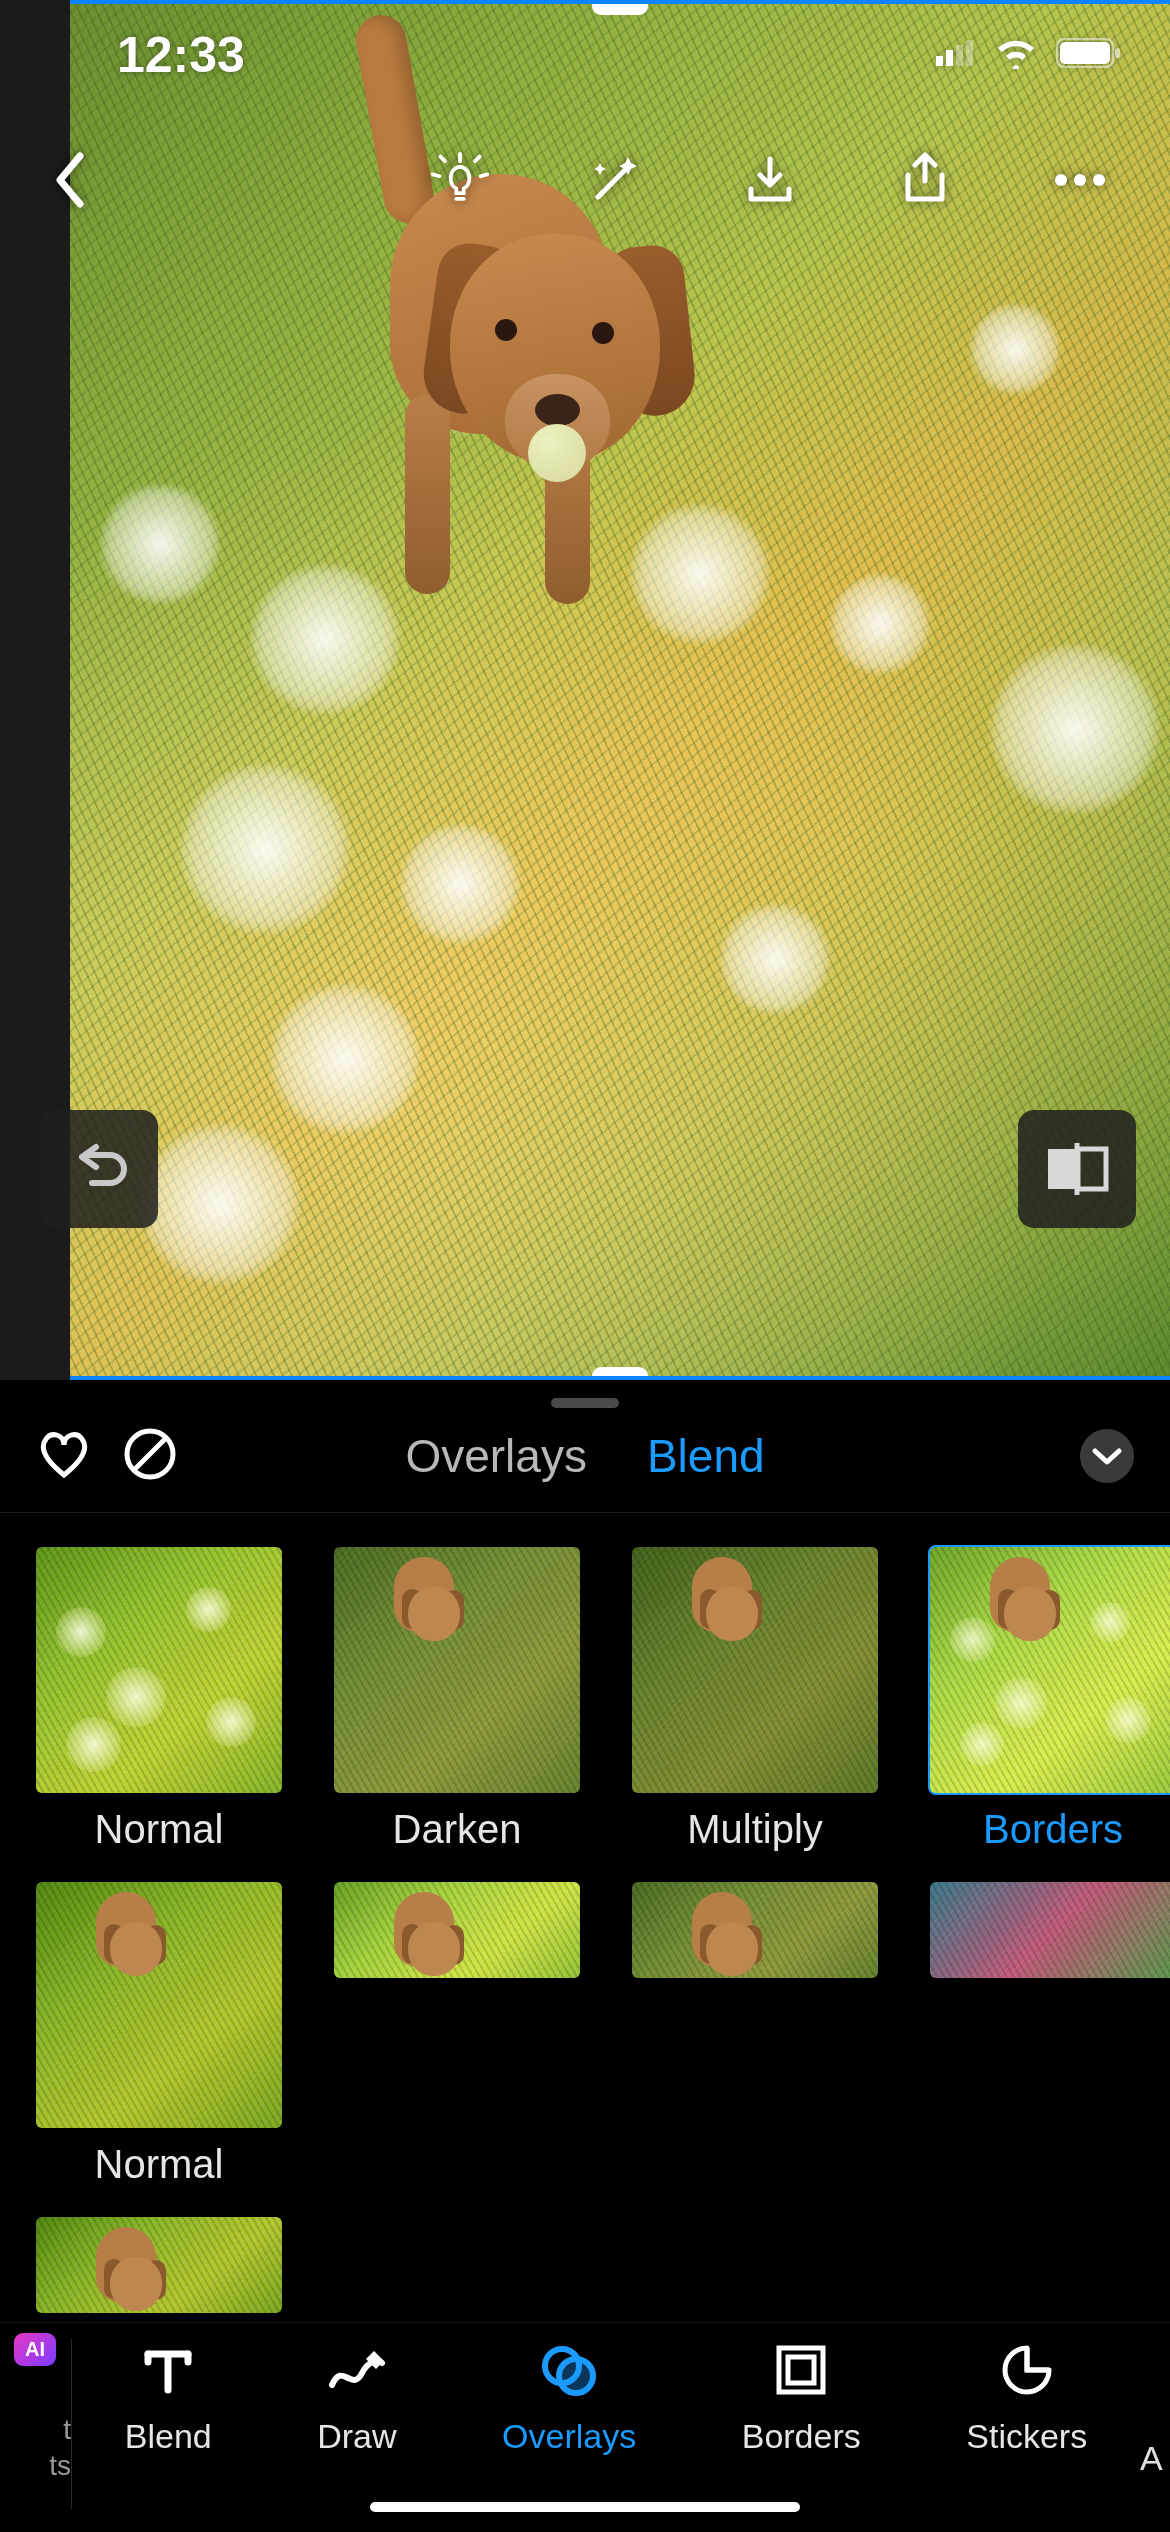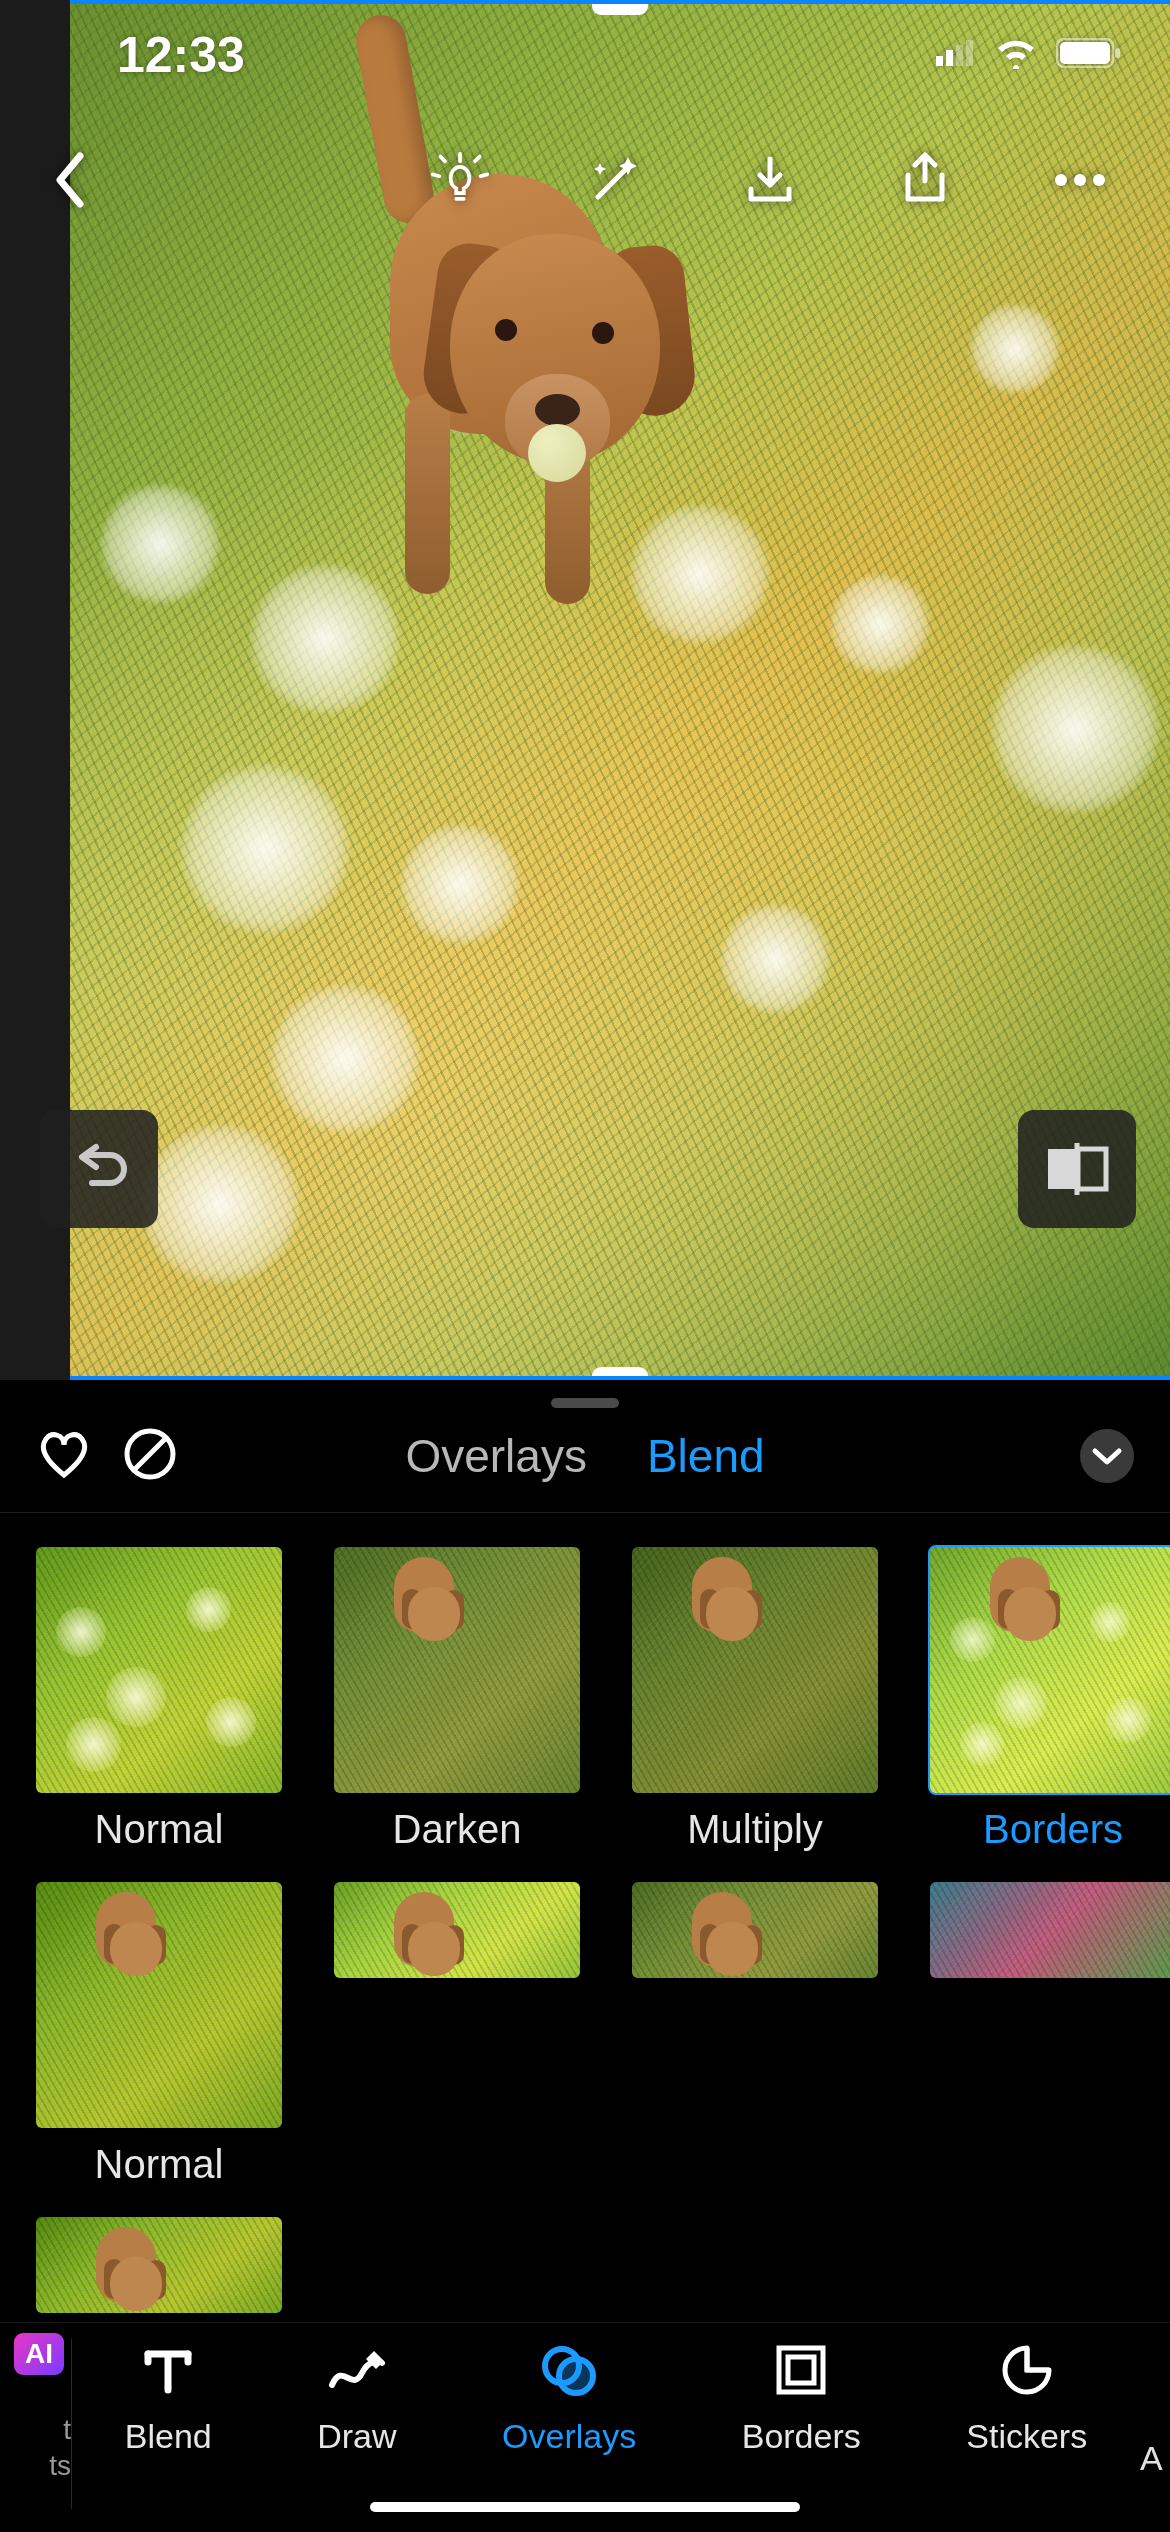--- a/index.html
+++ b/index.html
@@ -101,21 +101,21 @@
   .v-screen .t-grass { filter: brightness(1.3) saturate(1.15); }
   .v-screen .t-bokeh { opacity: .85; }
   .v-colordodge .t-grass { filter: brightness(1.05) saturate(1.1); }
   .v-colordodge .t-bokeh { opacity: 0; }
   .v-overlay .t-grass { filter: brightness(1.05) saturate(1.25) contrast(1.1); }
   .v-overlay .t-bokeh { opacity: 0; }
   .partial { height: 96px !important; }
 
   
   .bottom-bar { flex: 0 0 210px; background: #000; border-top: 1px solid #141414; display: flex; align-items: flex-start; padding-top: 16px; position: relative; }
-  .ai-badge { position: absolute; left: 14px; top: 10px; background: linear-gradient(135deg,#e838c5,#7a3bff); color: #fff; font-size: 28px; font-weight: 700; padding: 5px 11px; border-radius: 9px; }
+  .ai-badge { position: absolute; left: 14px; top: 10px; background: linear-gradient(135deg,#e838c5,#7a3bff); color: #fff; font-size: 20px; font-weight: 700; padding: 5px 11px; border-radius: 9px; }
   .bb-prev { width: 72px; display: flex; flex-direction: column; align-items: flex-end; justify-content: center; padding-top: 48px; gap:4px; color:#999; font-size:28px; border-right:1px solid #2a2a2a; height:170px;}
   .bb-items { flex: 1; display: flex; justify-content: space-around; align-items: center; }
   .bb-item { display: flex; flex-direction: column; align-items: center; gap: 16px; }
   .bb-icon { width: 62px; height: 62px; display: flex; align-items: center; justify-content: center; }
   .bb-label { font-size: 34px; color: #e6e6e6; }
   .bb-item.active .bb-label { color: #1b9bff; }
   .bb-next { width: 30px; display:flex; align-items:center; justify-content:flex-start; padding-top: 100px; color:#e0e0e0; font-size: 34px; }
 
   .home-indicator { position: absolute; bottom: 20px; left: 50%; transform: translateX(-50%); width: 430px; height: 10px; background: #fff; border-radius: 5px; z-index: 200; }
 </style>

